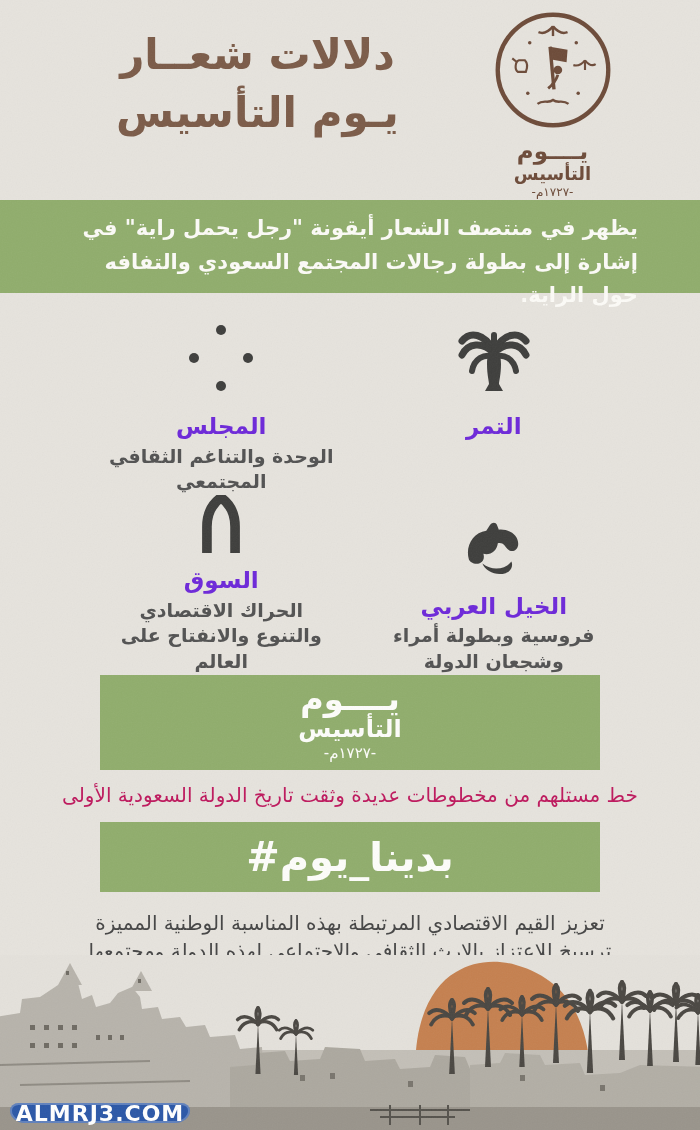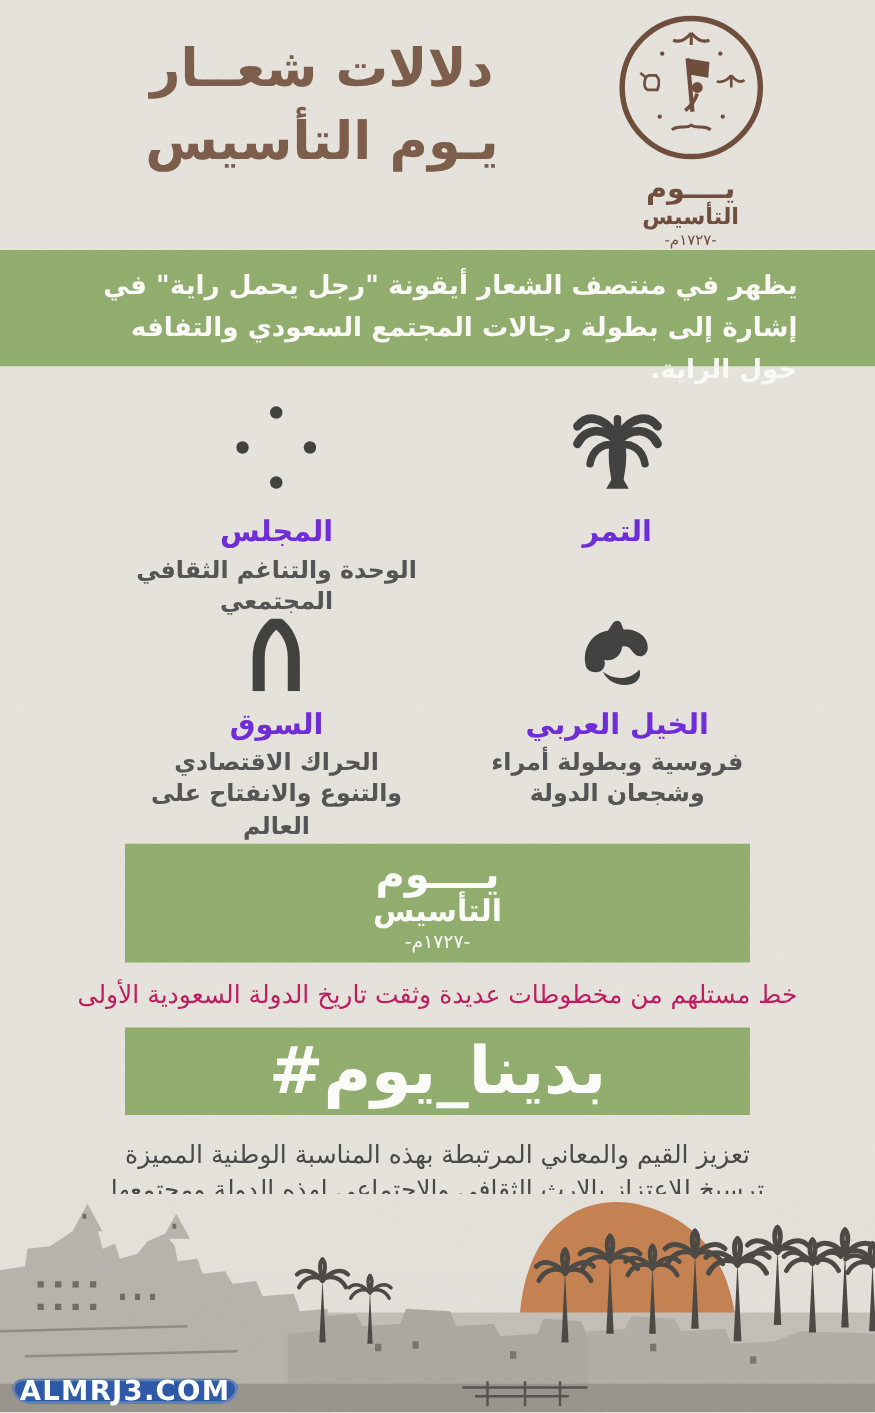--- a/index.html
+++ b/index.html
@@ -21,40 +21,40 @@
   
   .banner{
     height:93px; background:#90ad6c; color:#fcfbf7; box-sizing:border-box;
     padding:12px 62px 0 52px; text-align:right;
     font-size:21px; font-weight:bold; line-height:1.6;
   }
   
   .symbols{display:grid; grid-template-columns:1fr 1fr; margin:30px 70px 0 85px;}
   .sym{display:flex; flex-direction:column; align-items:center; text-align:center; min-height:162px;}
   .sym .sym-icon{height:76px; display:flex; align-items:flex-start; justify-content:center;}
-  .sym.row2{min-height:163px;}
+  .sym.row2{min-height:163px;justify-content:flex-end;}
   .sym.row2 .sym-icon{height:58px;}
   .sym .sym-title{font-size:23px; font-weight:bold; color:#6d28d9; margin-top:13px; line-height:1.25;}
   .sym .sym-desc{font-size:19px; color:#525252; line-height:1.35; max-width:235px; margin-top:3px;font-weight:bold;}
   
   .wordmark-box{
     width:500px; height:95px; margin:0 auto; background:#90ad6c;
     display:flex; flex-direction:column; justify-content:center; align-items:center;
     color:#fdfdfa; text-align:center;
   }
   .wordmark-box .w1{font-size:32px; font-weight:bold; line-height:1; letter-spacing:1px;}
   .wordmark-box .w2{font-size:24px; font-weight:bold; line-height:1.05; margin-top:2px;}
   .wordmark-box .w3{font-size:15px; line-height:1.1; margin-top:3px;}
   .caption{margin-top:13px; text-align:center; font-size:20px; color:#be185d;}
   
   .hashtag-box{
     width:500px; height:70px; margin:15px auto 0; background:#90ad6c;
     display:flex; align-items:center; justify-content:center;
   }
-  .hashtag{direction:ltr; color:#fdfdfa; font-size:52px; font-weight:bold;}
+  .hashtag{direction:ltr; color:#fdfdfa; font-size:40px; font-weight:bold;}
   .hashtag span{unicode-bidi:isolate; direction:rtl;}
   
   .closing{margin-top:17px; text-align:center; font-size:20px; color:#454545; line-height:1.42;}
   
   .photo{position:absolute; left:0; bottom:0; width:700px; height:175px;}
   .watermark{
     position:absolute; left:10px; bottom:7px; width:180px; height:20px;
     background:#2b57a7; border-radius:15px 15px 26px 26px / 13px 13px 22px 22px;
     display:flex; align-items:center; justify-content:center;
     direction:ltr; color:#ffffff; font-size:22px; font-weight:bold; letter-spacing:1px;
@@ -174,21 +174,21 @@
     <div class="w2">التأسيس</div>
     <div class="w3">-١٧٢٧م-</div>
   </div>
   <div class="caption">خط مستلهم من مخطوطات عديدة وثقت تاريخ الدولة السعودية الأولى</div>
 
   <div class="hashtag-box">
     <div class="hashtag"><span>#</span><span>يوم</span><span>_</span><span>بدينا</span></div>
   </div>
 
   <div class="closing">
-    <div>تعزيز القيم والمعاني المرتبطة بهذه المناسبة الوطنية المميزة</div>
+    <div>تعزيز القيم الاقتصادي المرتبطة بهذه المناسبة الوطنية المميزة</div>
     <div>ترسيخ للاعتزاز بالإرث الثقافي والاجتماعي لهذه الدولة ومجتمعها</div>
   </div>
 
   <div class="photo">
     <svg width="700" height="175" viewBox="0 0 700 175">
       <rect x="0" y="0" width="700" height="175" fill="#e4e1db"></rect>
 
       <path d="M416,126 C412,74 428,33 456,17 C473,6 496,4 516,10 C546,18 568,38 578,62 C586,79 590,102 591,126 Z" fill="#c5804f"></path>
 
       <rect x="240" y="95" width="460" height="80" fill="#c3bfb7"></rect>

